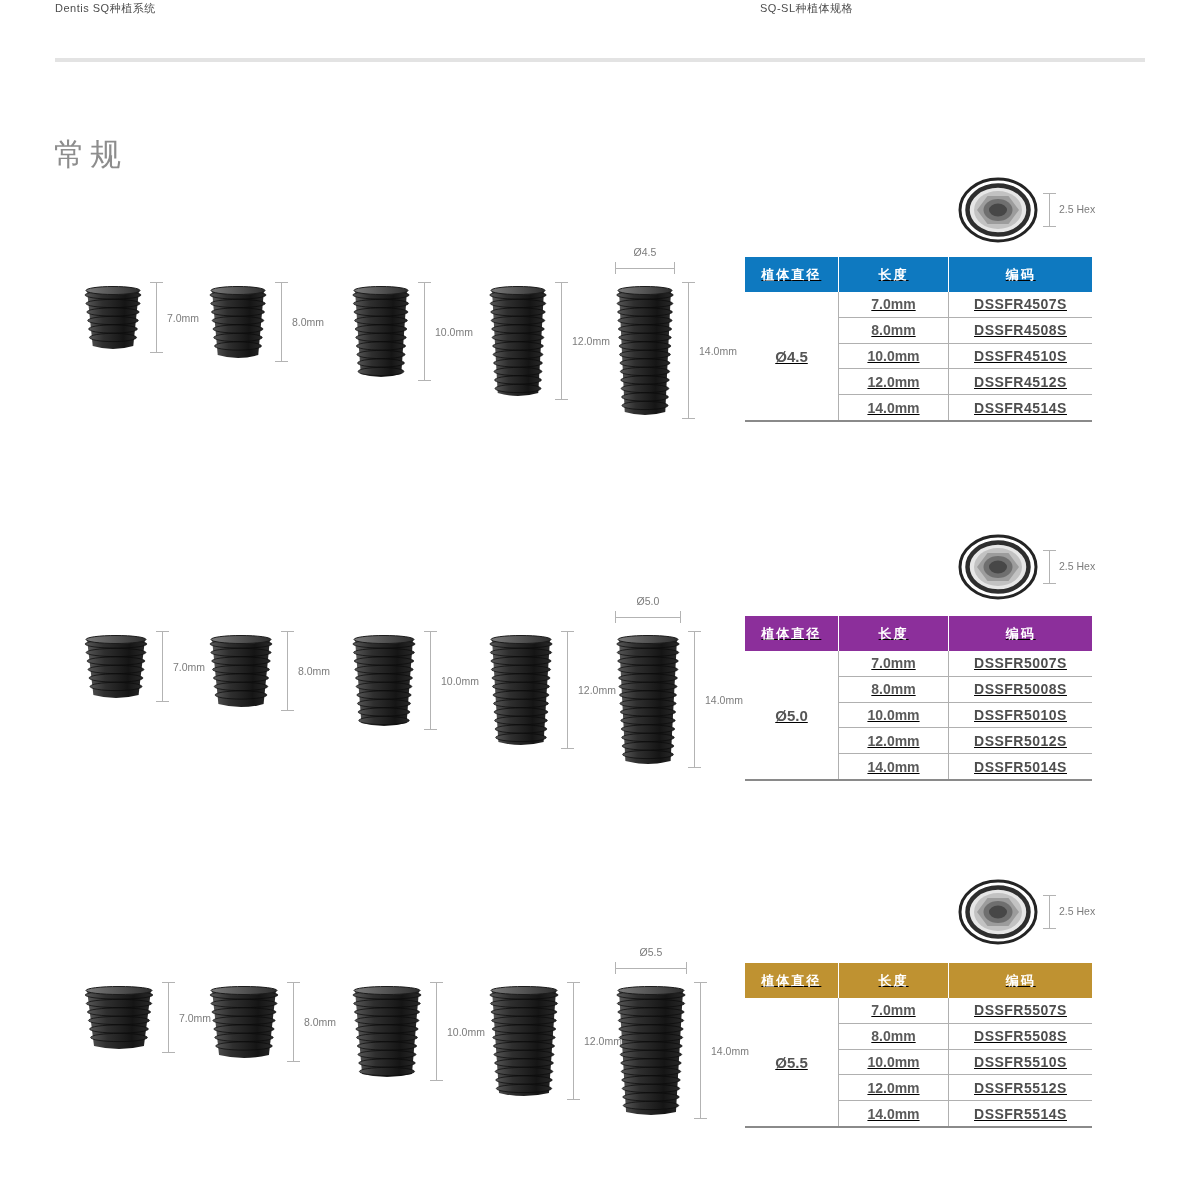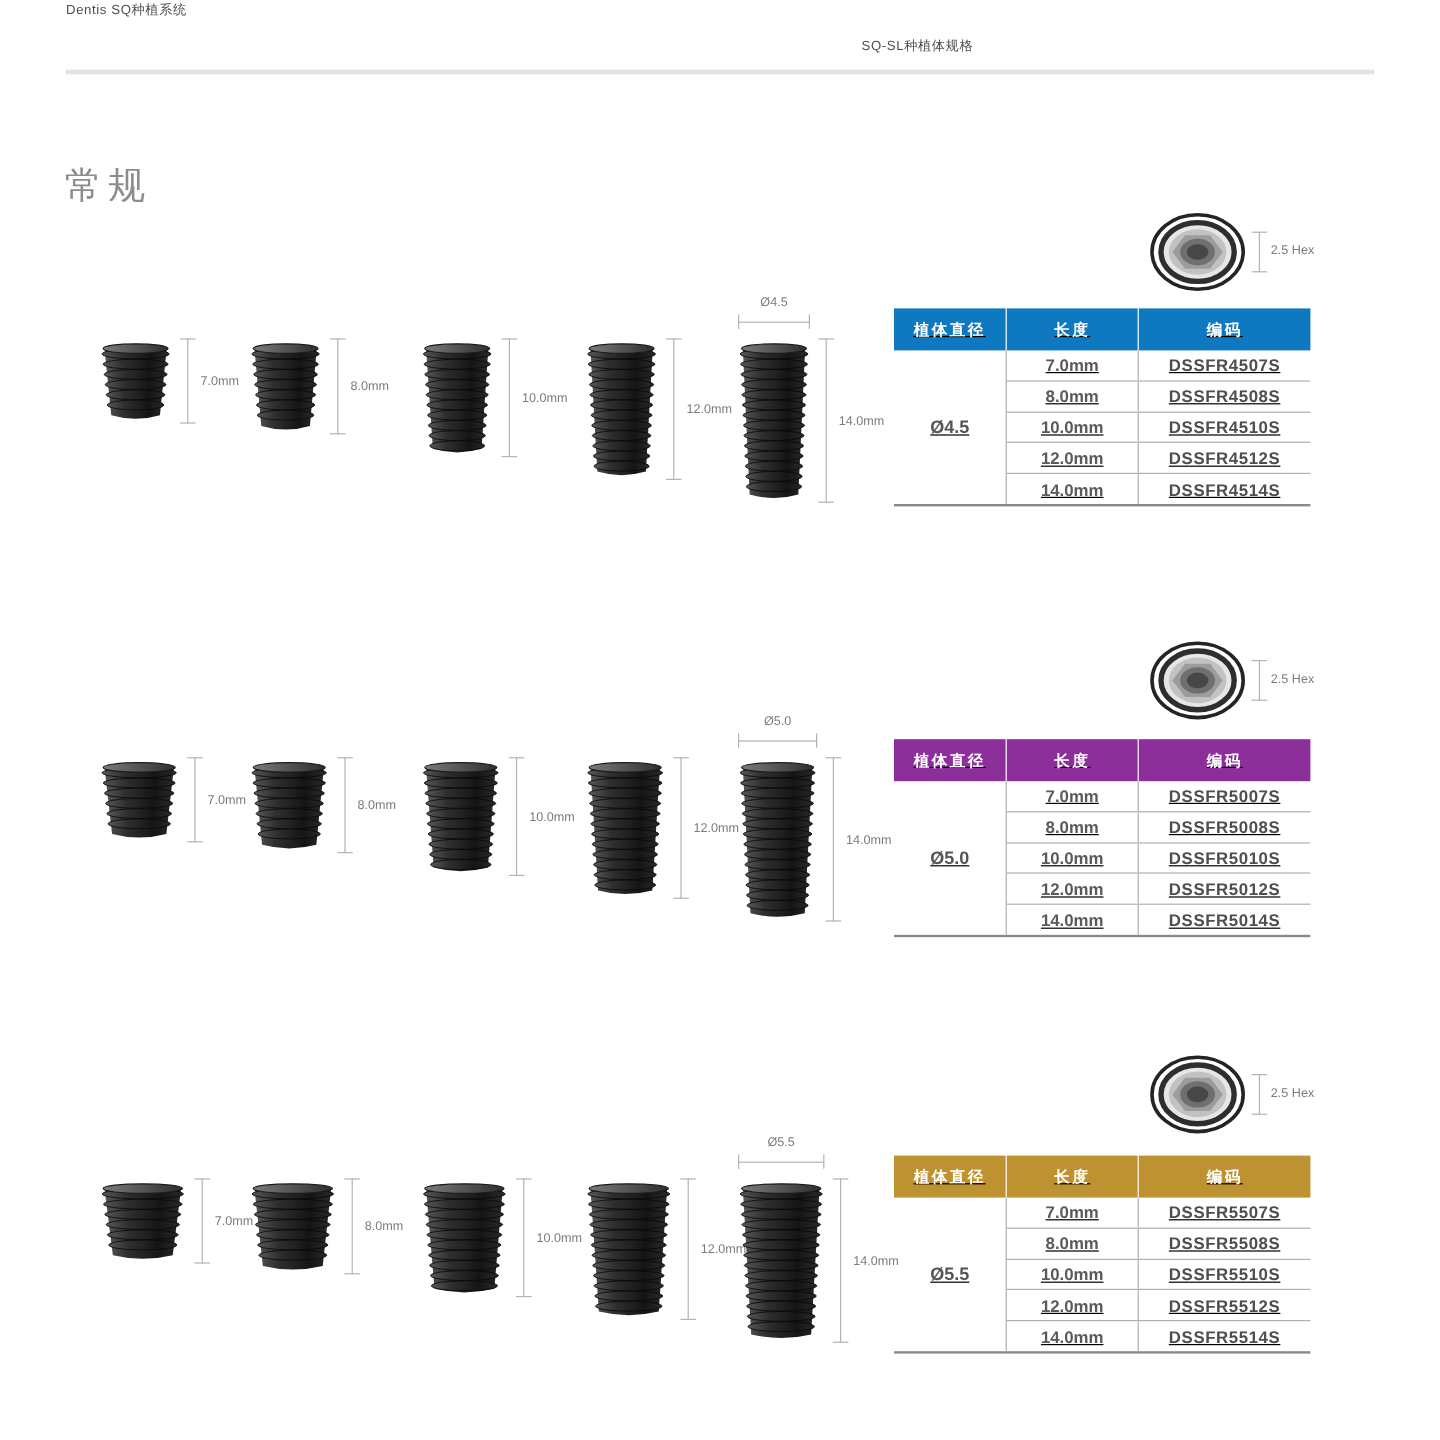--- a/index.html
+++ b/index.html
@@ -2,21 +2,21 @@
 <html><head>
 <meta charset="utf-8">
 <style>
   html,body{margin:0;padding:0;background:#fff;}
   .page{position:relative;width:1200px;height:1200px;background:#ffffff;overflow:hidden;
         font-family:"Liberation Sans",sans-serif;}
 
   
   .doc-header span{position:absolute;top:1px;font-size:11px;color:#4d4d4d;letter-spacing:.5px;}
   .doc-header .lft{left:55px;}
-  .doc-header .rgt{left:718px;margin-top:30px;}
+  .doc-header .rgt{left:760px;}
   .divider{position:absolute;left:55px;top:58px;width:1090px;height:4px;background:#e3e3e3;}
 
   .page-title{position:absolute;left:54px;top:134px;font-size:31px;font-weight:500;
               color:#8d8d8d;letter-spacing:5px;}
 
   .spec-section{position:absolute;left:0;width:1200px;height:350px;}
 
   
   .hex-block{position:absolute;left:950px;top:0;width:210px;height:80px;}
   .hex-label{position:absolute;left:109px;top:33px;font-size:10.5px;color:#7c7c7c;white-space:nowrap;}

